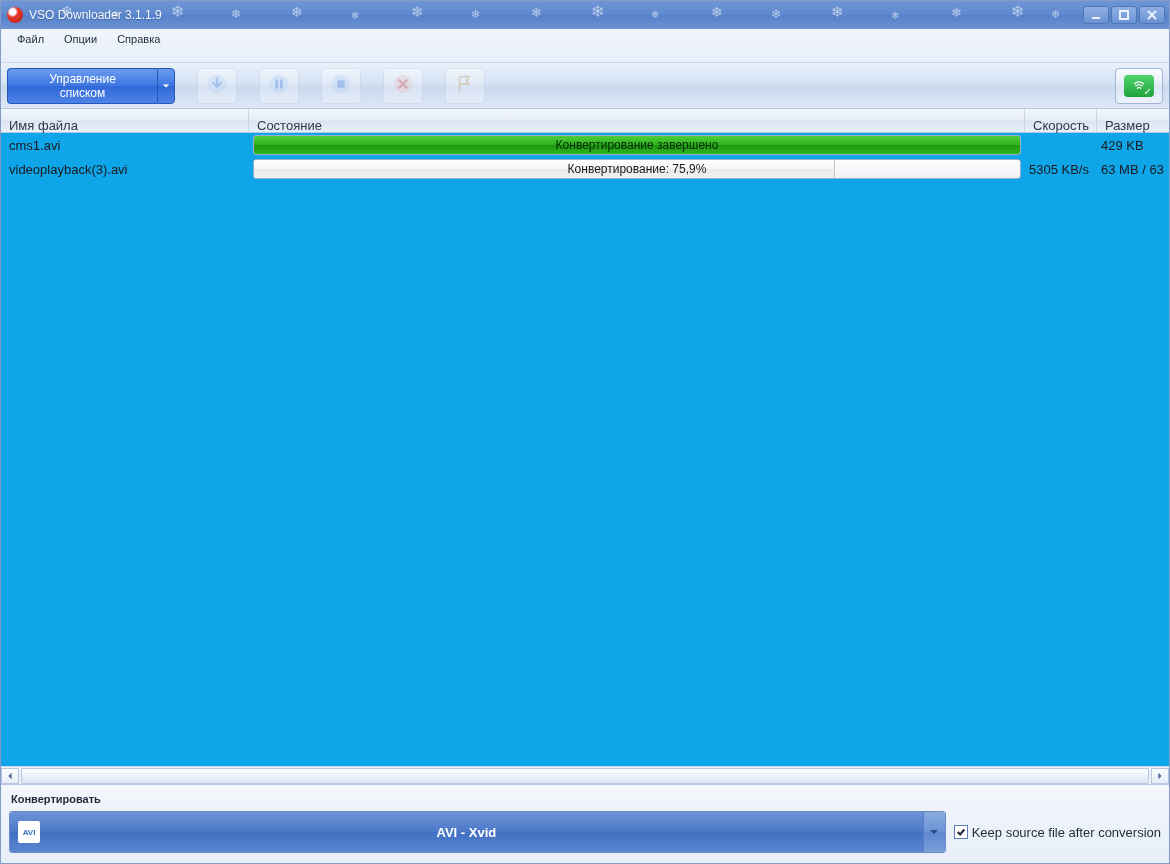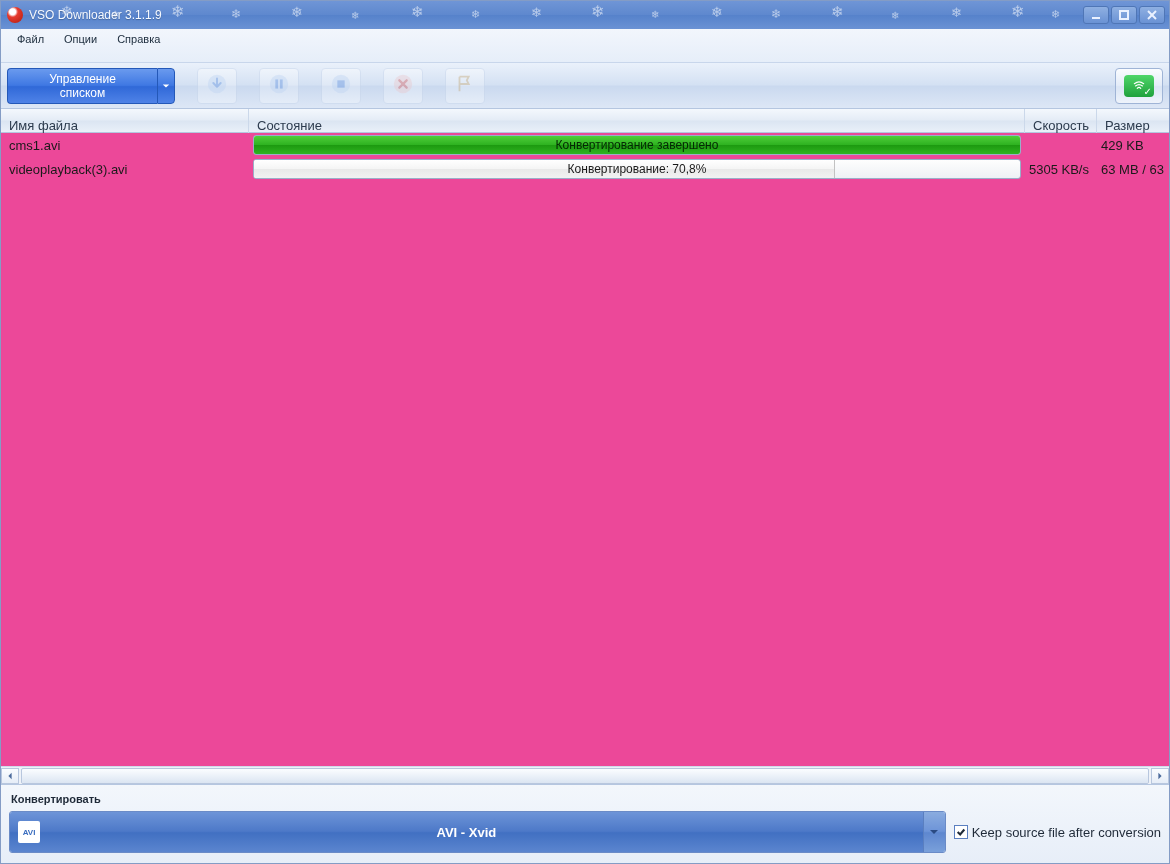--- a/index.html
+++ b/index.html
@@ -38,21 +38,21 @@
 
   
   .table-header { height:24px; background:linear-gradient(to bottom,#f4f8fd 0%,#e4ecf6 48%,#dbe5f2 52%,#e9f0f9 100%); border-bottom:1px solid #b5c6e0; display:flex; font-size:13px; color:#2b3a4d;}
   .th { display:flex; align-items:center; padding:16px 8px; border-right:1px solid #cbd8ea; cursor:pointer;}
   .th-name { width:248px;}
   .th-state { flex:1;}
   .th-speed { width:72px;}
   .th-size { width:72px; border-right:none;}
 
   
-  .rows { flex:1; background:#ec4899; overflow:hidden;}
+  .rows { flex:1; background:#0ea5e9; overflow:hidden;}
   .row { height:24px; display:flex; align-items:center; font-size:13px; color:#1a1a1a;}
   .cell-name { width:248px; padding:0 8px;}
   .cell-state { flex:1; padding:0 4px;}
   .cell-speed { width:72px; padding:0 4px; text-align:left; white-space:nowrap; overflow:hidden;}
   .cell-size { width:72px; padding:0 4px; text-align:left; white-space:nowrap; overflow:hidden;}
   .progress { position:relative; height:20px; border:1px solid #9aaec9; border-radius:3px; background:linear-gradient(to bottom,#fefefe,#eef1f5); overflow:hidden;}
   .progress .bar { position:absolute; left:0; top:0; bottom:0; }
   .progress.complete .bar { width:100%; background:linear-gradient(to bottom,#4fce3a 0%, #2fb321 48%, #1d9a10 52%, #2fb321 100%);}
   .progress .bar.partial { background:linear-gradient(to bottom,#ffffff 0%,#f5f5f5 48%,#e9e9e9 52%,#f2f2f2 100%); border-right:1px solid #c2c2c2;}
   .progress .label { position:absolute; inset:0; display:flex; align-items:center; justify-content:center; font-size:12px; }
@@ -203,21 +203,21 @@
         </div>
       </div>
       <div class="cell-speed"></div>
       <div class="cell-size">429 KB</div>
     </div>
     <div class="row">
       <div class="cell-name">videoplayback(3).avi</div>
       <div class="cell-state">
         <div class="progress">
           <div class="bar partial" id="bar1" style="width: 75.9%;"></div>
-          <div class="label">Конвертирование: 70,8%</div>
+          <div class="label">Конвертирование: 75,9%</div>
         </div>
       </div>
       <div class="cell-speed">5305 KB/s</div>
       <div class="cell-size">63 MB / 63</div>
     </div>
   </div>
 
   <div class="hscroll">
     <div class="arrow">
         <svg viewBox="0 0 10 10">

